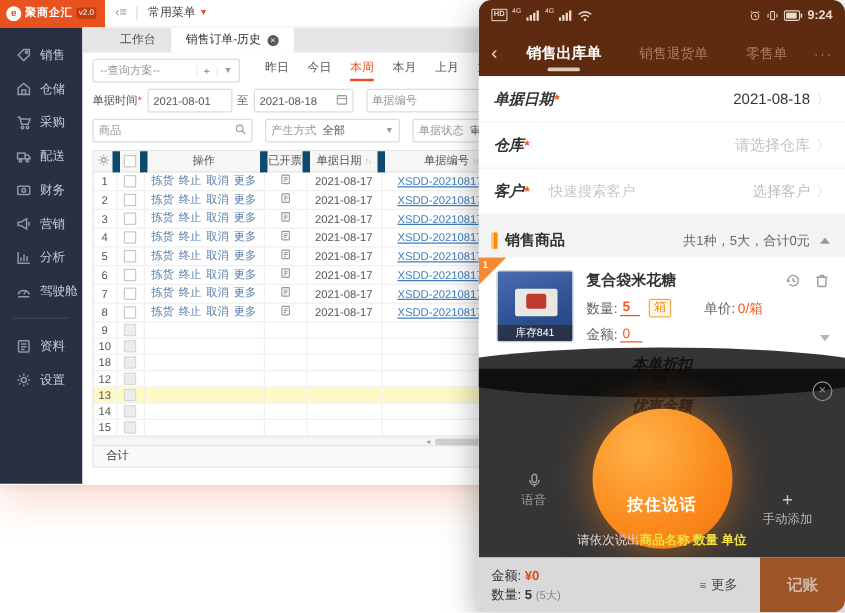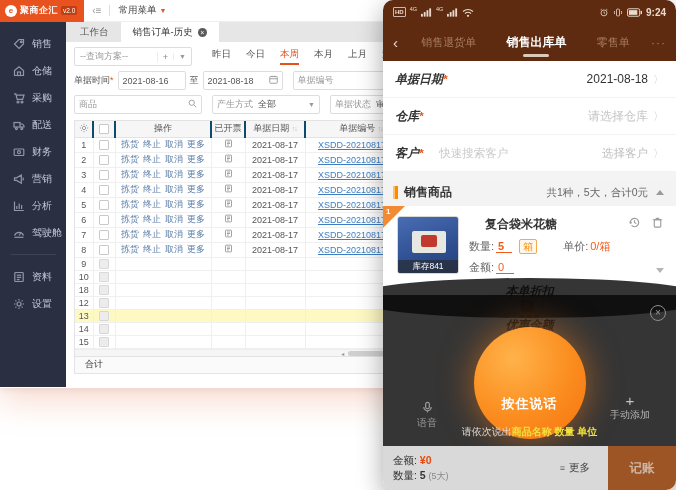--- a/index.html
+++ b/index.html
@@ -19,21 +19,21 @@
   .menu-label { font-size:9.5px; color:#444; }
   .menu-caret { color:#e8521f; font-size:7px; margin-left:3px; }
 
   .web-body { display:flex; height:365px; }
   .sidebar { width:66px; background:#2a3042; padding-top:8px; display:flex; flex-direction:column; }
   .side-item { height:27px; display:flex; align-items:center; gap:7px; padding-left:13px; color:#c3c9d8; font-size:10px; cursor:pointer; }
   .side-item svg { width:12px; height:12px; stroke:#8f97ab; fill:none; stroke-width:1.2; }
   .side-divider { height:1px; background:#3c4358; margin:8px 10px; }
 
   .content { flex:1; display:flex; flex-direction:column; background:#fff; overflow:hidden; }
-  .tabbar { height:20px; background:#e6e6e6; display:flex; align-items:flex-end; padding-left:2px; }
+  .tabbar { height:20px; background:#e6e6e6; display:flex; align-items:flex-end; padding-left:18px; }
   .tab { font-size:9.5px; color:#555; padding:0 12px; line-height:20px; display:flex; align-items:center; gap:5px; cursor:pointer; }
   .tab.active { background:#fff; color:#333; }
   .tab-close { width:9px; height:9px; border-radius:50%; background:#5a5a5a; color:#fff; font-size:7px; line-height:9px; text-align:center; }
   .slatebar { height:10px; background:#6e7b97; }
 
   .filters { padding:5px 8px 4px 8px; }
   .f-row { display:flex; align-items:center; margin-bottom:5px; }
   .scheme-box { width:118px; height:19px; border:1px solid #ddd; border-radius:2px; display:flex; align-items:center; font-size:9px; color:#999; }
   .scheme-box .txt { flex:1; padding-left:5px; }
   .scheme-box .plus { color:#888; padding:0 5px; border-left:1px solid #eee; }
@@ -46,21 +46,21 @@
   .f-input { height:19px; border:1px solid #ddd; border-radius:2px; font-size:9px; color:#555; display:flex; align-items:center; padding:0 4px; background:#fff; }
   .f-input .inner-label { color:#999; margin-right:5px; white-space:nowrap; }
   .f-input .val { color:#555; white-space:nowrap; overflow:hidden; }
   .f-input .caret { margin-left:auto; color:#999; font-size:7px; padding-left:4px; }
   .f-sep { font-size:9px; color:#666; margin:0 4px; }
   .icon-cal, .icon-search { margin-left:auto; }
   .icon-cal svg, .icon-search svg, .inv-icon svg { width:9px; height:9px; stroke:#999; fill:none; stroke-width:1.2; }
 
   .grid-wrap { margin:0 8px; border:1px solid #e3e3e3; font-size:9px; }
   table.grid { width:100%; border-collapse:collapse; table-layout:fixed; }
-  .grid th { background:#f6f6f6; font-weight:normal; color:#555; height:16px; border-right:2px solid #0c4a6e; border-bottom:1px solid #e3e3e3; font-size:9px; }
+  .grid th { background:#f6f6f6; font-weight:normal; color:#555; height:16px; border-right:6px solid #0c4a6e; border-bottom:1px solid #e3e3e3; font-size:9px; }
   .grid td { height:15px; border-right:1px solid #efefef; border-bottom:1px solid #f0f0f0; text-align:center; color:#555; overflow:hidden; white-space:nowrap; }
   .grid tr.empty td { height:13px; }
   .grid tr.hl td { background:#fef9c3; }
   .rownum { color:#888; }
   .cb { display:inline-block; width:10px; height:10px; border:1px solid #c9c9c9; border-radius:1px; background:#fff; vertical-align:middle; }
   .cb.off { background:#ececec; border-color:#d8d8d8; }
   .ops a { color:#5b7ea8; text-decoration:none; margin:0 2px; cursor:pointer; }
   .doclink { color:#3f7fc1; text-decoration:underline; cursor:pointer; }
   .badge { display:inline-block; color:#fff; font-size:8.5px; line-height:12px; padding:0 5px 0 4px; border-radius:2px; }
   .badge:before { content:"• "; font-size:7px; }
@@ -114,21 +114,21 @@
 
   .prod-card { position:relative; background:#fff; padding:10px 12px 8px 14px; display:flex; }
   .corner-badge { position:absolute; left:0; top:0; width:0; height:0; border-top:22px solid #f28a33; border-right:22px solid transparent; }
   .corner-num { position:absolute; left:3px; top:1px; color:#fff; font-size:8px; font-weight:bold; z-index:2; }
   .prod-img { width:62px; height:58px; border-radius:3px; position:relative; overflow:hidden;
     background:linear-gradient(160deg,#4a6cb3 0%,#2e4f90 60%,#24407a 100%); border:1px solid #d8d8d8; }
   .prod-img .tag { position:absolute; left:14px; top:14px; width:34px; height:22px; background:#e8e8e2; border-radius:2px; }
   .prod-img .tag:after { content:""; position:absolute; left:9px; top:4px; width:16px; height:12px; background:#c03a2e; border-radius:2px; }
   .stock-lbl { position:absolute; left:0; right:0; bottom:0; background:rgba(40,40,40,.62); color:#fff; font-size:8.5px; text-align:center; line-height:13px; }
   .prod-info { flex:1; padding-left:10px; position:relative; }
-  .prod-top { display:flex; align-items:flex-start;margin-left:16px; }
+  .prod-top { display:flex; align-items:center; }
   .prod-name { font-size:12px; font-weight:bold; color:#333; flex:1; }
   .prod-icons { display:flex; gap:10px; }
   .prod-icons svg { width:13px; height:13px; stroke:#9a9a9a; fill:none; stroke-width:1.2; }
   .prod-line { margin-top:6px; font-size:11px; color:#666; display:flex; align-items:center; }
   .qty-val { color:#f25a1e; font-weight:bold; border-bottom:1px solid #f25a1e; padding:0 8px 0 2px; margin-left:2px; }
   .unit-box { font-size:10px; color:#f28a00; border:1px solid #f2a94f; border-radius:2px; padding:0 3px; line-height:13px; margin-left:7px; background:#fff7ec; }
   .price-grp { margin-left:26px; }
   .price-val { color:#f25a1e; margin-left:2px; }
   .amt-val { color:#f25a1e; border-bottom:1px solid #f25a1e; padding:0 10px 0 2px; margin-left:2px; }
   .prod-collapse { position:absolute; right:0; bottom:2px; }
@@ -143,21 +143,21 @@
 
   .voice-overlay { position:absolute; left:0; right:0; top:295px; bottom:44px; background:rgba(8,8,8,.82); z-index:5; }
   .voice-overlay:before { content:""; position:absolute; left:-12%; top:-17px; width:124%; height:40px; background:rgba(8,8,8,.82); border-radius:50%; }
   .ov-close { position:absolute; top:10px; right:10px; width:16px; height:16px; border:1.5px solid #8f8f8f; border-radius:50%; color:#9a9a9a; font-size:10px; line-height:14px; text-align:center; }
   .talk-circle { position:absolute; left:50%; top:32px; transform:translateX(-50%); width:112px; height:112px; border-radius:50%;
     background:radial-gradient(circle at 35% 28%, #ffb34a 0%, #fb8c1e 55%, #f57211 100%);
     box-shadow:0 0 34px rgba(250,130,30,.55); display:flex; align-items:center; justify-content:center; }
   .talk-text { color:#fff; font-size:13px; font-weight:bold; letter-spacing:1px;margin-top:42px; }
   .ov-hint { position:absolute; left:0; right:0; bottom:7px; text-align:center; font-size:10px; color:#ddd; }
   .ov-hint b { color:#f0e13c; font-weight:bold; }
-  .ov-mic { position:absolute; left:34px; bottom:16px; text-align:center; color:#9a9a9a; font-size:10px; }
+  .ov-mic { position:absolute; left:34px; bottom:39px; text-align:center; color:#9a9a9a; font-size:10px; }
   .ov-mic svg { width:13px; height:13px; stroke:#9a9a9a; fill:none; stroke-width:1.3; display:block; margin:0 auto 2px; }
   .ov-add { position:absolute; right:26px; bottom:24px; text-align:center; color:#b5b5b5; font-size:10px; }
   .ov-add .plus { font-size:15px; line-height:14px; color:#c4c4c4; }
 
   .p-bottombar { position:absolute; left:0; right:0; bottom:0; height:44px; display:flex; z-index:6; }
   .bb-left { flex:1; background:#d9d9d9; display:flex; align-items:center; padding:0 10px; }
   .bb-lines { flex:1; display:flex; flex-direction:column; justify-content:center; gap:1px; }
   .bb-line { font-size:10.5px; color:#333; }
   .bb-amt { color:#e8480f; font-weight:bold; }
   .bb-qty { font-weight:bold; }
@@ -297,21 +297,21 @@
               <span class="date-tab active">本周</span>
               <span class="date-tab">本月</span>
               <span class="date-tab">上月</span>
               <span class="date-tab">近三月</span>
               <span class="date-tab">本单</span>
             </div>
         </div>
         <div class="f-row">
           <span class="f-label"><span>单据时间</span><span class="req">*</span></span>
           <div class="f-input" style="width:68px">
-            <span class="val">2021-08-16</span>
+            <span class="val">2021-08-01</span>
           </div>
           <span class="f-sep">至</span>
           <div class="f-input" style="width:80px">
             <span class="val">2021-08-18</span>
             <span class="icon-cal">
               <svg viewBox="0 0 12 12">
                   <rect x="1" y="2" width="10" height="9" rx="1"></rect>
                   <line x1="1" y1="5" x2="11" y2="5"></line>
                   <line x1="4" y1="1" x2="4" y2="3"></line>
                   <line x1="8" y1="1" x2="8" y2="3"></line>
@@ -650,22 +650,22 @@
       <svg viewBox="0 0 16 9" width="15">
           <rect x="0.5" y="0.5" width="13" height="8" rx="1.5" fill="none" stroke="#e9dacc"></rect>
           <rect x="2" y="2" width="9" height="5" fill="#e9dacc"></rect>
           <rect x="14.5" y="2.8" width="1.5" height="3.4" fill="#e9dacc"></rect>
         </svg>
       <span class="p-time">9:24</span>
     </div>
     <div class="p-nav">
       <span class="back-ch">‹</span>
       <div class="p-tabs" id="phoneTabs">
+          <span class="p-tab active">销售出库单</span>
           <span class="p-tab">销售退货单</span>
-          <span class="p-tab active">销售出库单</span>
           <span class="p-tab">零售单</span>
         </div>
       <span class="p-more">···</span>
     </div>
   </div>
 
   <div class="p-formrow">
     <span class="p-label"><span>单据日期</span><span class="req">*</span></span>
     <span class="p-flex"></span>
     <span class="p-value">2021-08-18</span>

